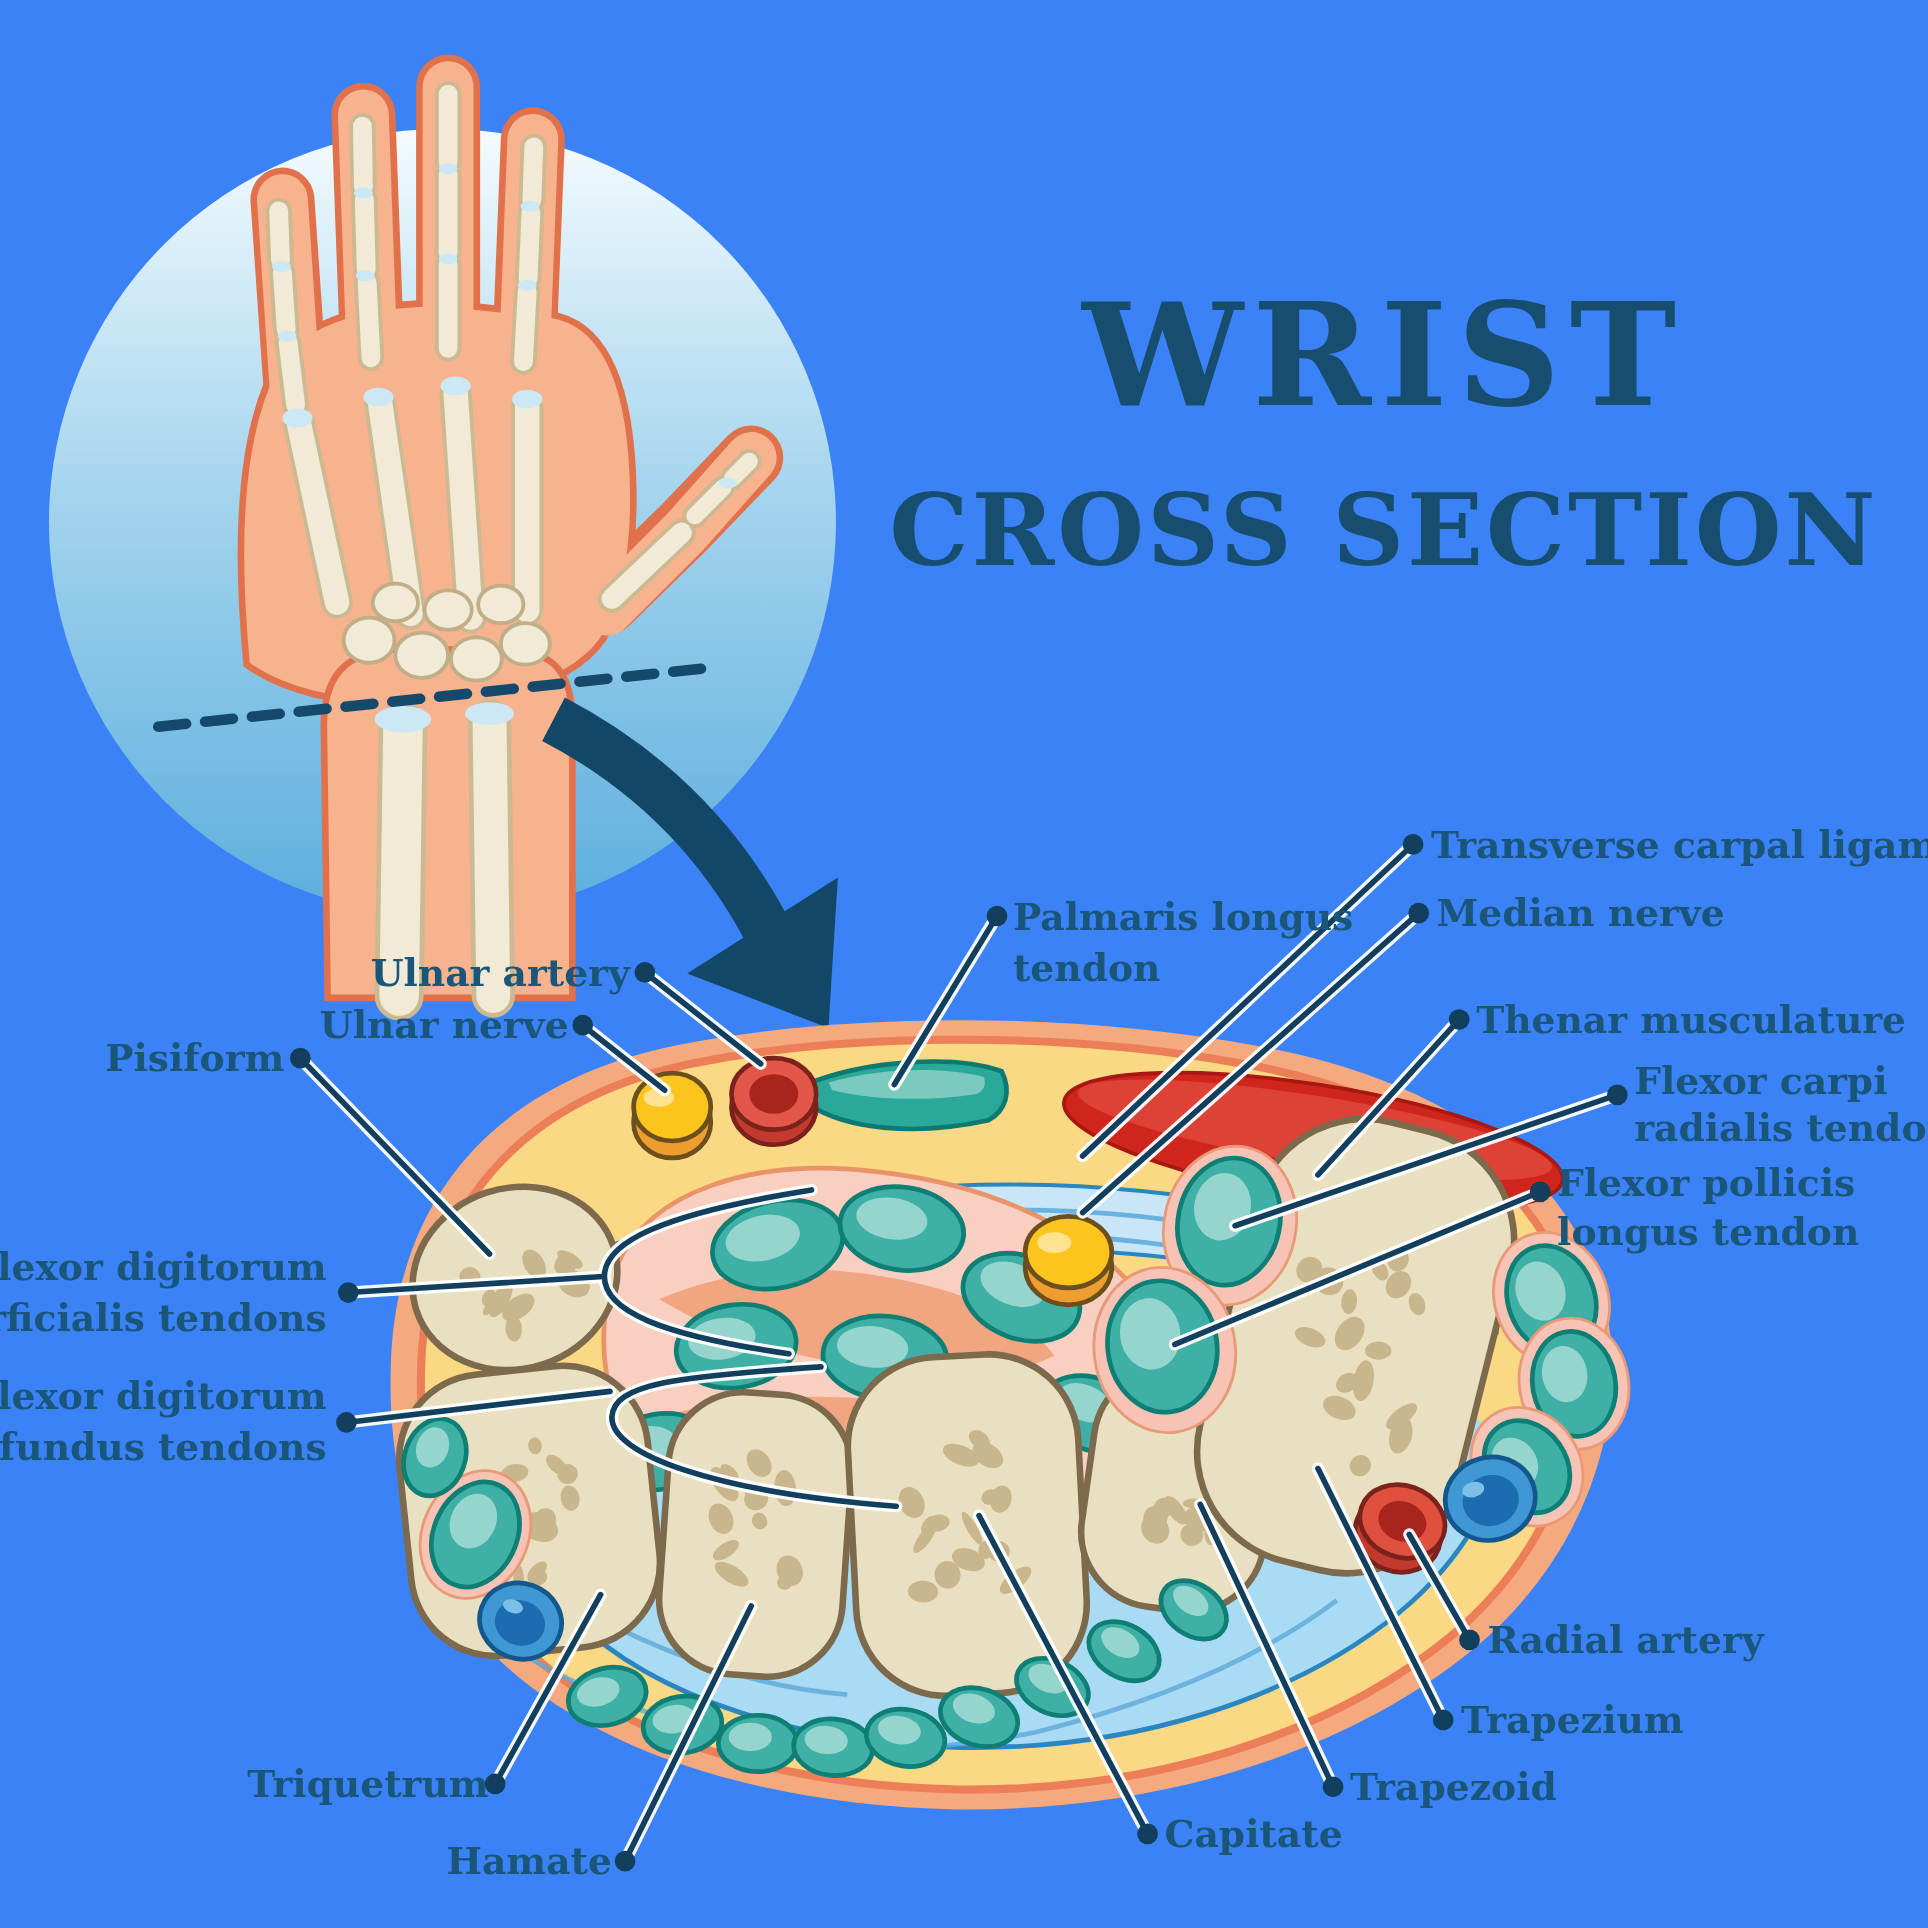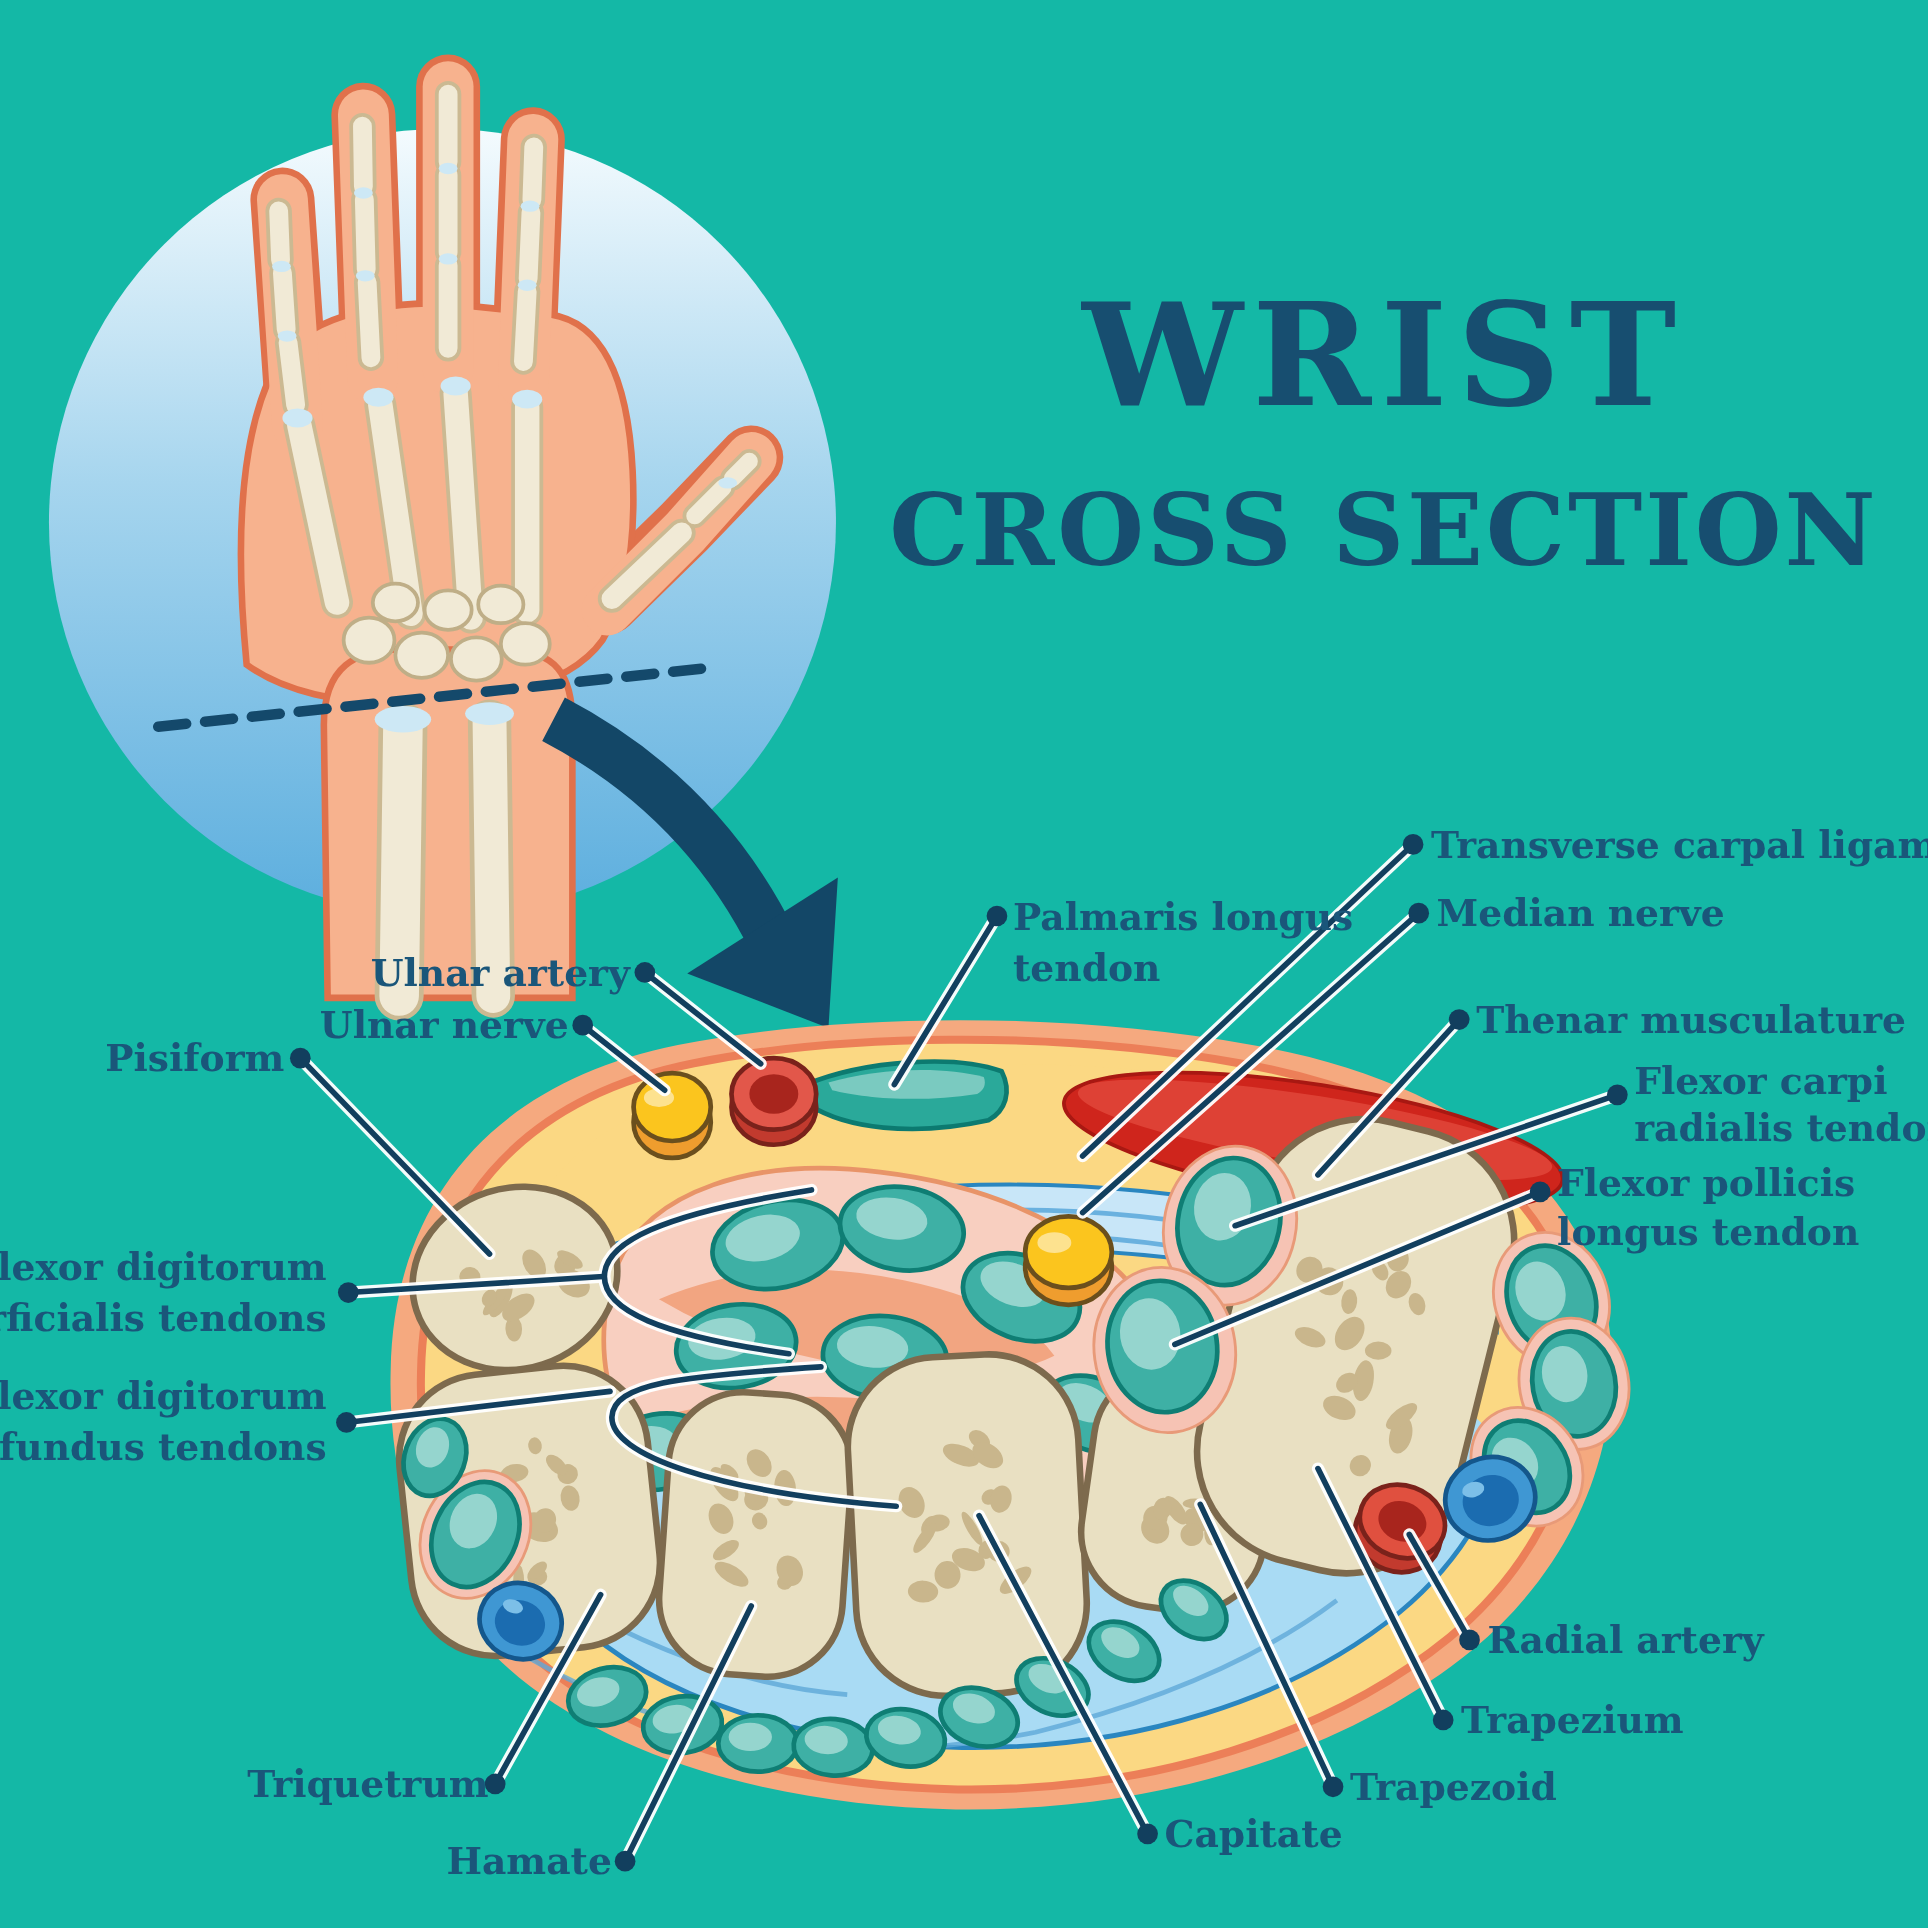--- a/index.html
+++ b/index.html
@@ -1,16 +1,16 @@
 <!DOCTYPE html>
 <html style="font-size:15px"><head>
 <meta charset="utf-8">
 <style>
   html,body{margin:0;padding:0;background:#000;}
-  #stage{position:relative;width:1928px;height:1928px;background:#14b8a6;overflow:hidden;}
+  #stage{position:relative;width:1928px;height:1928px;background:#3b82f6;overflow:hidden;}
   svg{display:block;}
   .lbl{font-family:"DejaVu Serif",serif;font-weight:bold;font-size:40px;fill:#1a567a;}
   .ttl1{font-family:"DejaVu Serif",serif;font-weight:bold;font-size:152px;fill:#174e70;letter-spacing:10px;}
   .ttl2{font-family:"DejaVu Serif",serif;font-weight:bold;font-size:106px;fill:#174e70;letter-spacing:3px;}
   .lw{fill:none;stroke:#ffffff;stroke-width:13;stroke-linecap:round;opacity:.95;}
   .ln{fill:none;stroke:#123f5e;stroke-width:6;stroke-linecap:round;}
   .dot{fill:#123f5e;}
   .bone{fill:#e9e0c2;stroke:#7d6a4d;stroke-width:7;}
   .teal{fill:#3eb0a5;stroke:#0f7e74;stroke-width:5;}
   .tealhi{fill:#9fd9d3;opacity:.9;stroke:none;}

